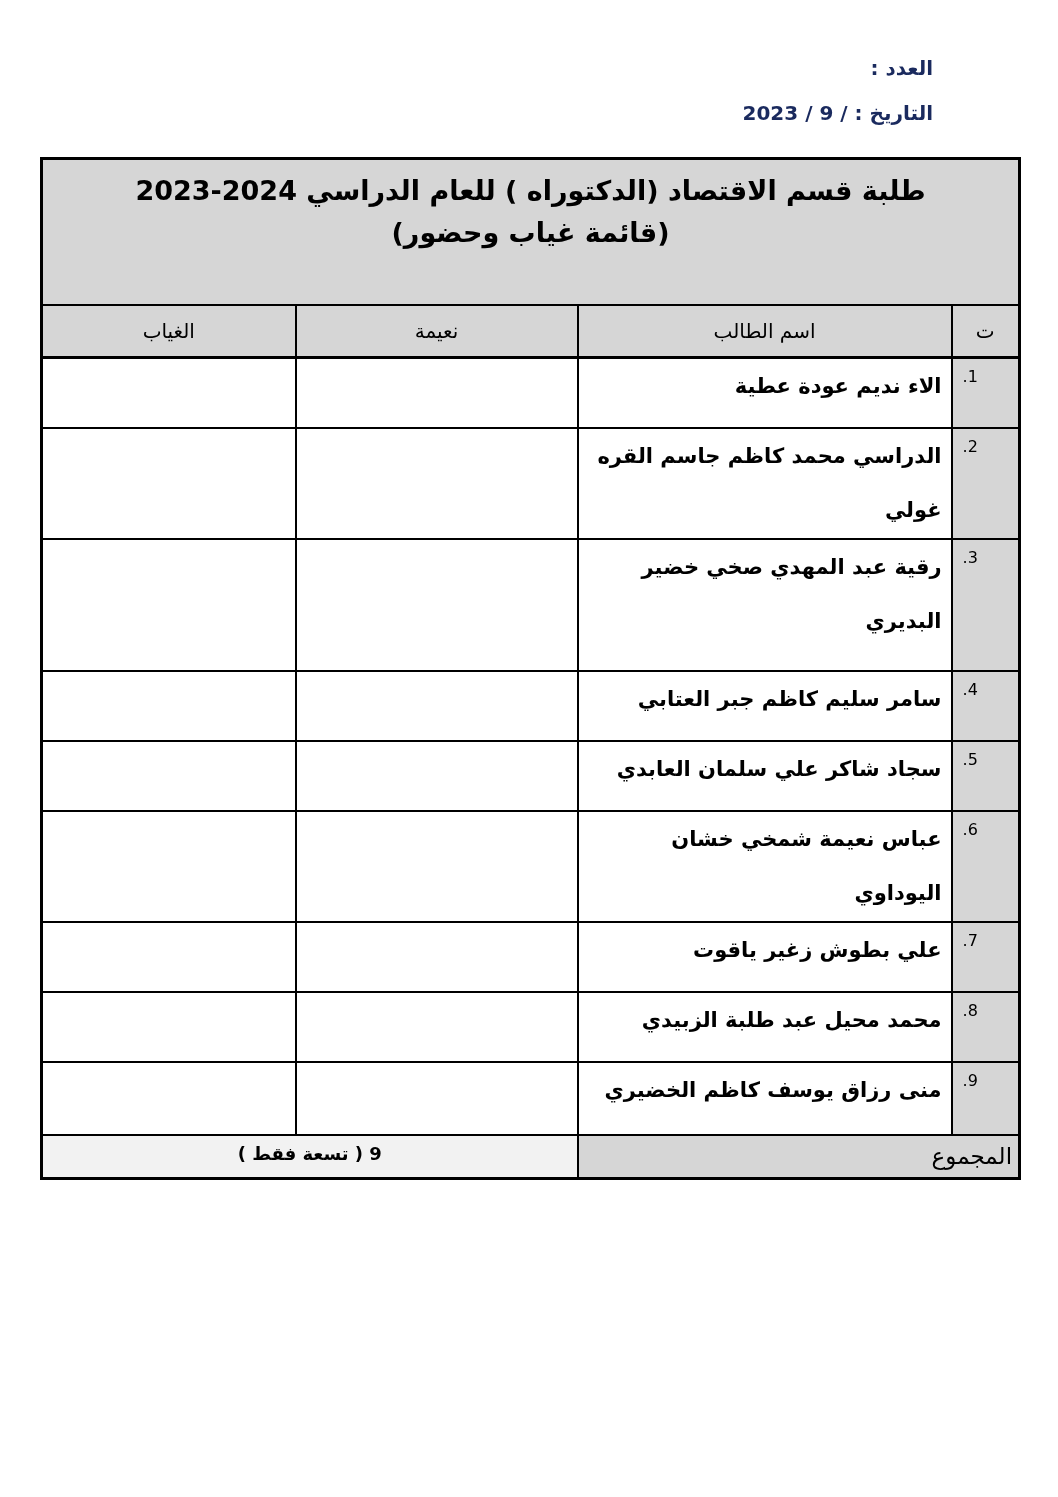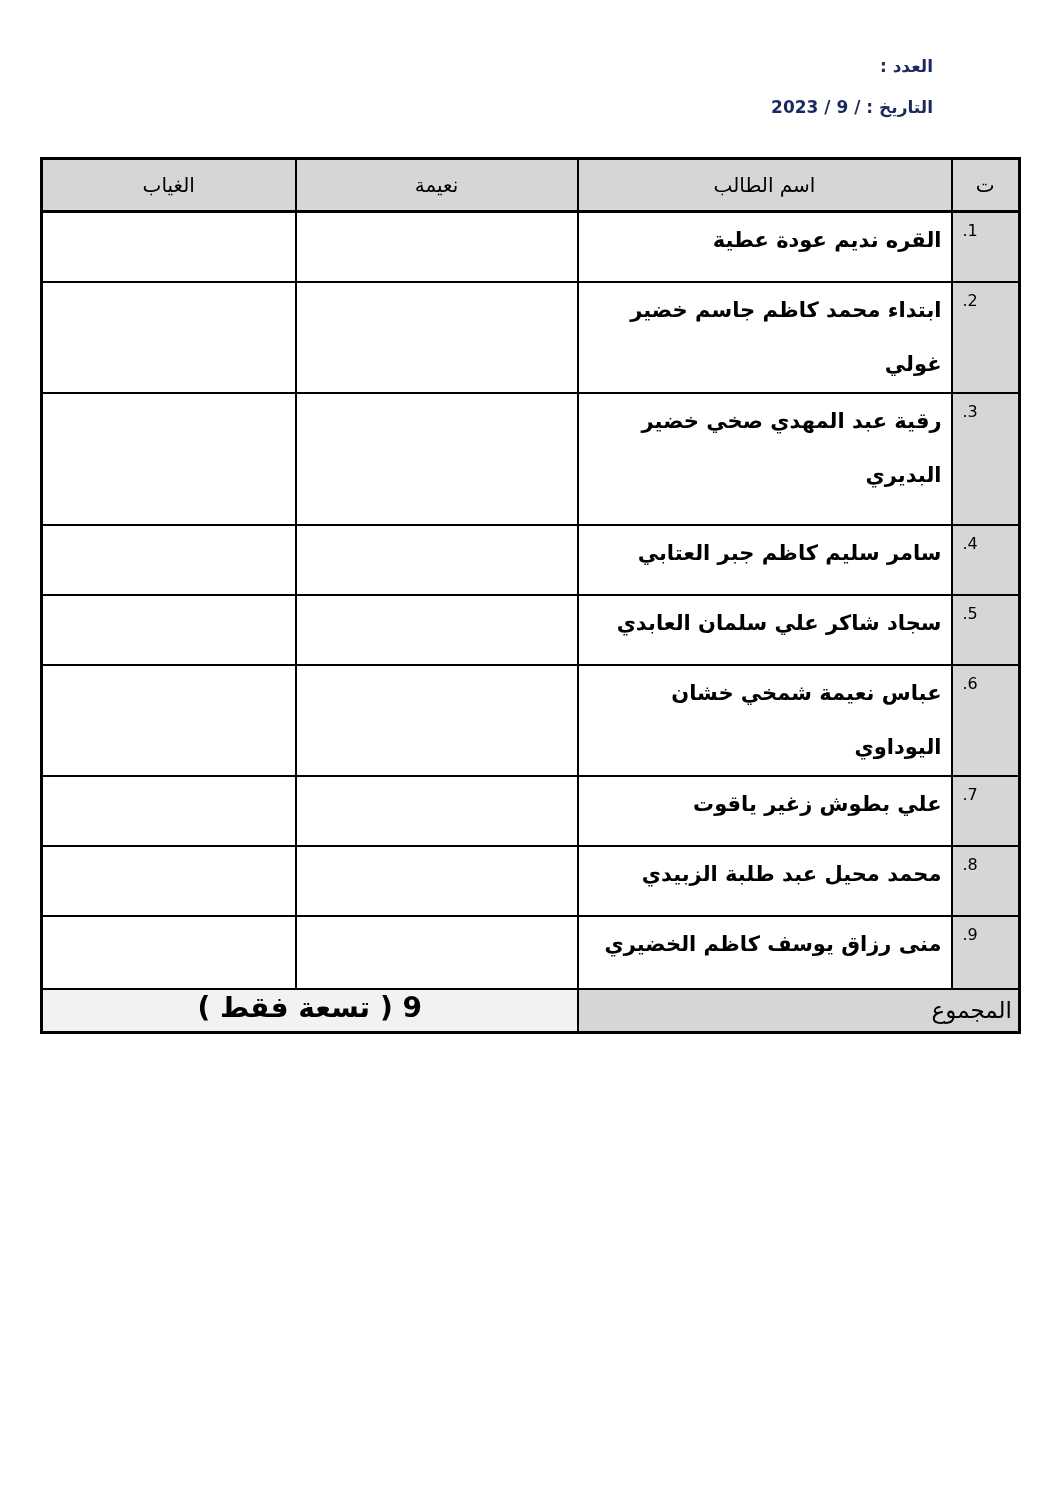--- a/index.html
+++ b/index.html
@@ -17,21 +17,21 @@
     color:#000;
     overflow:hidden;
   }
   
   .corner{
     position:absolute;
     top:56px;right:125px;
     text-align:right;
     color:var(--navy);
     font-weight:bold;
-    font-size:17px;
+    font-size:20px;
     line-height:1.2;
   }
   .corner .line1{margin-bottom:21px;}
   .corner .line2{letter-spacing:0.5px;margin-left:7px;}
 
   
   table.att{
     position:absolute;
     top:157px;left:40px;
     width:978px;
@@ -92,58 +92,64 @@
     text-align:right;
     vertical-align:middle;
     font-size:23px;
     padding:0 6px 2px 0;
     margin-top:16px;
   }
   .total-value{
     background:var(--total-bg);
     text-align:center;
     vertical-align:middle;
-    font-size:28px;
+    font-size:18px;
     font-weight:600;
     padding-bottom:6px;
   }
 </style>
 </head>
 <body>
 
 <div class="corner">
   <div class="line1">العدد :</div>
   <div class="line2">التاريخ :  / 9 /  2023</div>
 </div>
 
 <table class="att" dir="rtl">
   <colgroup>
     <col style="width:68px">
     <col style="width:374px">
     <col style="width:282px">
     <col style="width:254px">
   </colgroup>
   <thead>
+    <tr>
+      <td class="title-cell" colspan="4">
+        <div>طلبة قسم الاقتصاد (الدكتوراه ) للعام الدراسي 2024-2023</div>
+        <div>(قائمة غياب وحضور)</div>
+      </td>
+    </tr>
     <tr class="colhead">
       <th class="col-no">ت</th>
       <th class="col-name">اسم الطالب</th>
       <th class="col-att">نعيمة</th>
       <th class="col-abs">الغياب</th>
     </tr>
   </thead>
   <tbody id="student-rows">
       <tr>
         <td class="no-cell">1.</td>
-        <td class="name-cell">القره نديم عودة عطية</td>
+        <td class="name-cell">الاء نديم عودة عطية</td>
         <td class="fill-cell"></td>
         <td class="fill-cell"></td>
       </tr>
       <tr>
         <td class="no-cell">2.</td>
-        <td class="name-cell">ابتداء محمد كاظم جاسم خضير غولي</td>
+        <td class="name-cell">الدراسي محمد كاظم جاسم القره غولي</td>
         <td class="fill-cell"></td>
         <td class="fill-cell"></td>
       </tr>
       <tr>
         <td class="no-cell">3.</td>
         <td class="name-cell">رقية عبد المهدي صخي خضير
 البديري</td>
         <td class="fill-cell"></td>
         <td class="fill-cell"></td>
       </tr>

